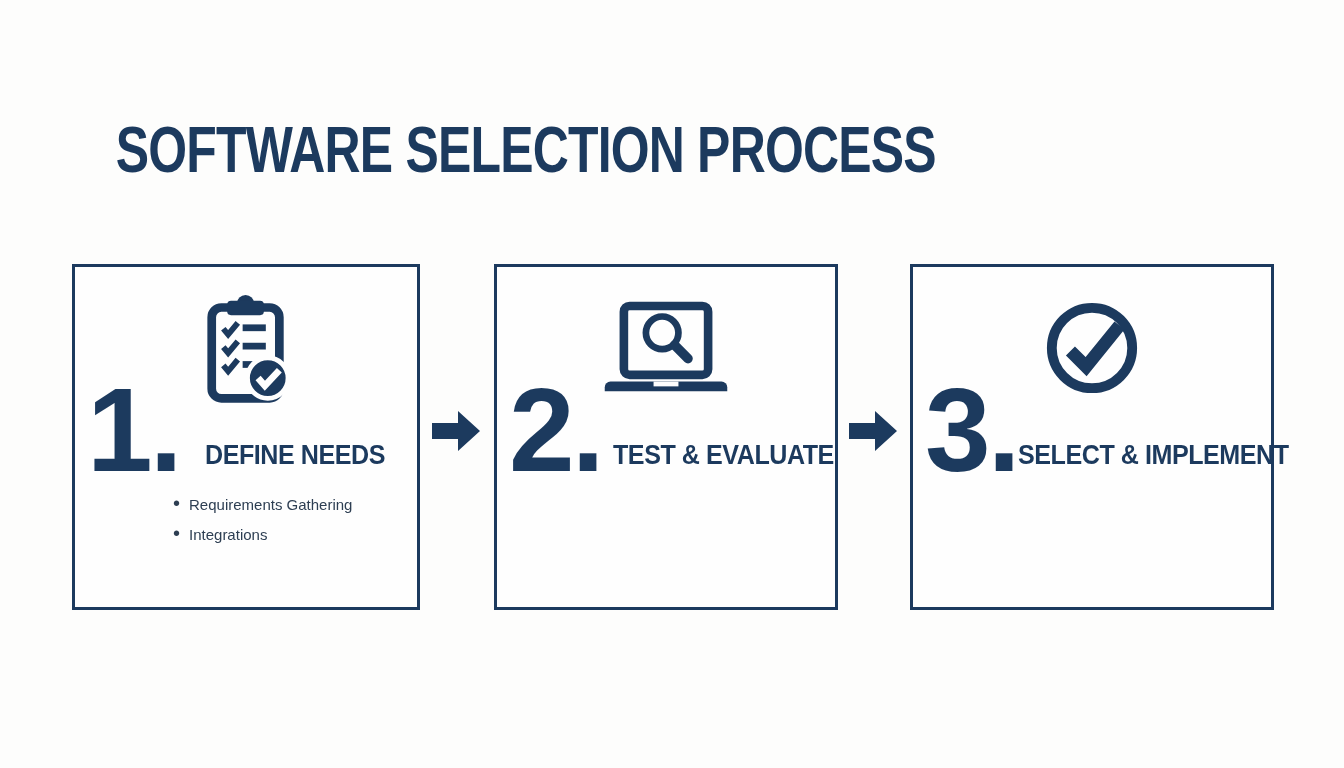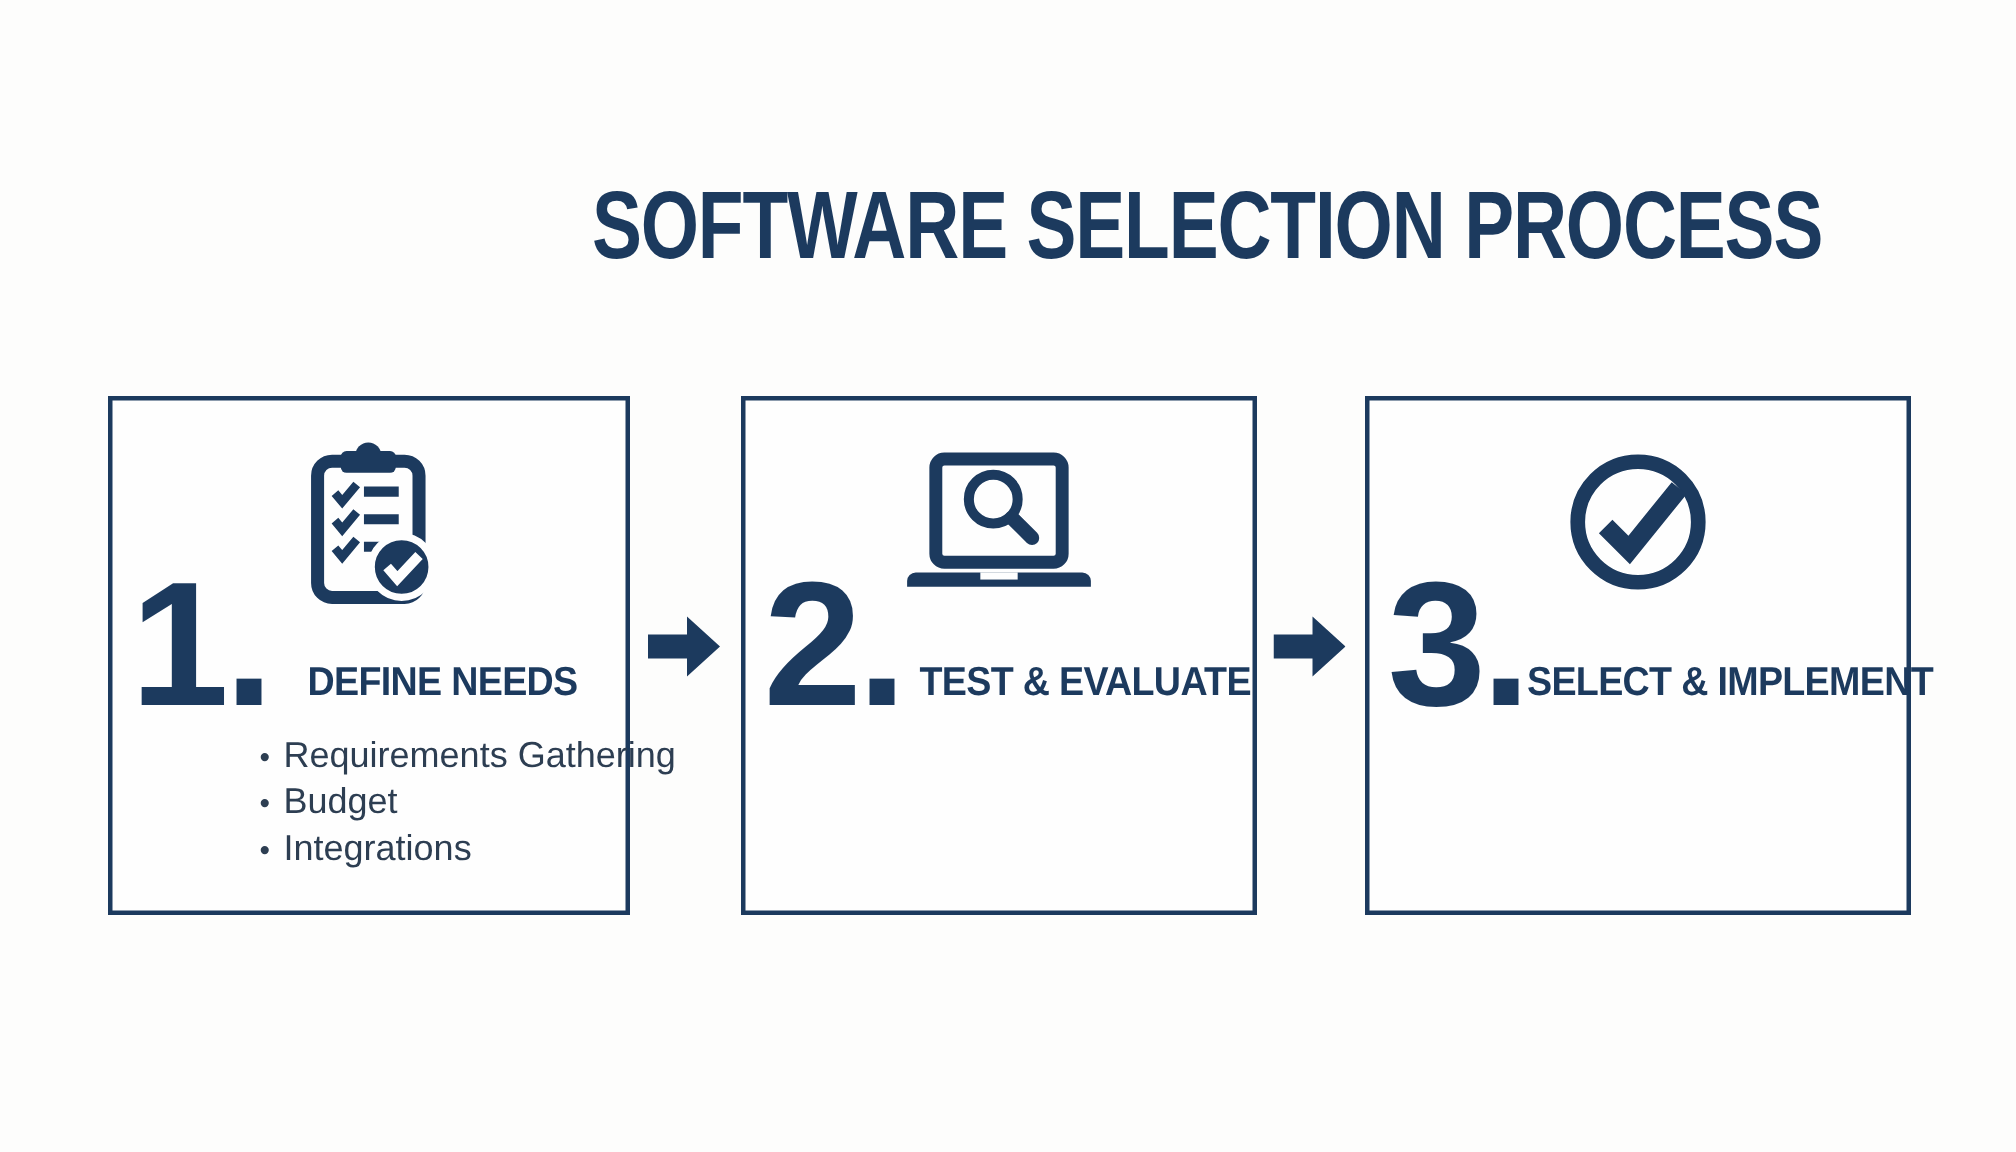--- a/index.html
+++ b/index.html
@@ -18,21 +18,21 @@
     height: 768px;
     background: #fdfdfc;
   }
 
   
   .title-wrap {
     position: absolute;
     top: 118px;
     left: 0;
     width: 1330px;
-    text-align: right;
+    text-align: left;
   }
   .title {
     display: inline-block;
     font-size: 64px;
     font-weight: 700;
     line-height: 1;
     color: #1c3a5e;
     letter-spacing: -1px;
     transform: scaleX(0.78);
     transform-origin: center;
@@ -93,21 +93,21 @@
   .s2 .step-heading { margin-left: 12px; }
   .s3 .step-heading { margin-left: 1px; }
 
   .bullet-list {
     position: absolute;
     top: 222px;
     left: 98px;
     list-style: none;
   }
   .bullet-item {
-    font-size: 24px;
+    font-size: 15px;
     line-height: 29px;
     color: #2d3e52;
     white-space: nowrap;
   }
   .bullet-item::before {
     content: "\2022";
     margin-right: 9px;
     color: #2d3e52;
     font-size: 20px;
   }
@@ -146,21 +146,20 @@
           <path d="M62 88 l7 8 l15 -16" stroke="#fefefe" stroke-width="7"></path>
         </g>
       </svg>
     </div>
     <div class="step-row">
       <span class="step-number">1.</span>
       <span class="step-heading">DEFINE NEEDS</span>
     </div>
     <ul class="bullet-list">
       <li class="bullet-item">Requirements Gathering</li>
-      <li class="bullet-item">Budget</li>
       <li class="bullet-item">Integrations</li>
     </ul>
   </div>
 
   <div class="connector a1">
     <svg width="48" height="42" viewBox="0 0 48 42" aria-hidden="true">
       <polygon points="0,13 26,13 26,1 48,21 26,41 26,29 0,29" fill="#1c3a5e"></polygon>
     </svg>
   </div>
 

